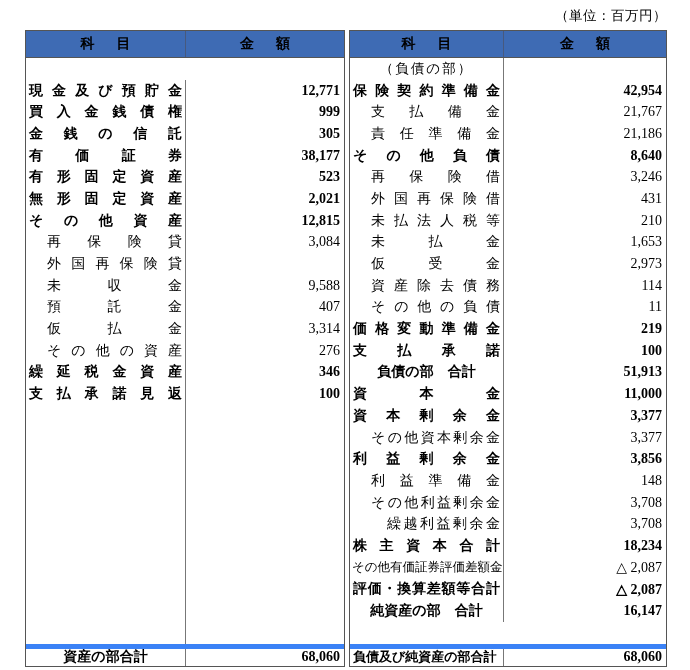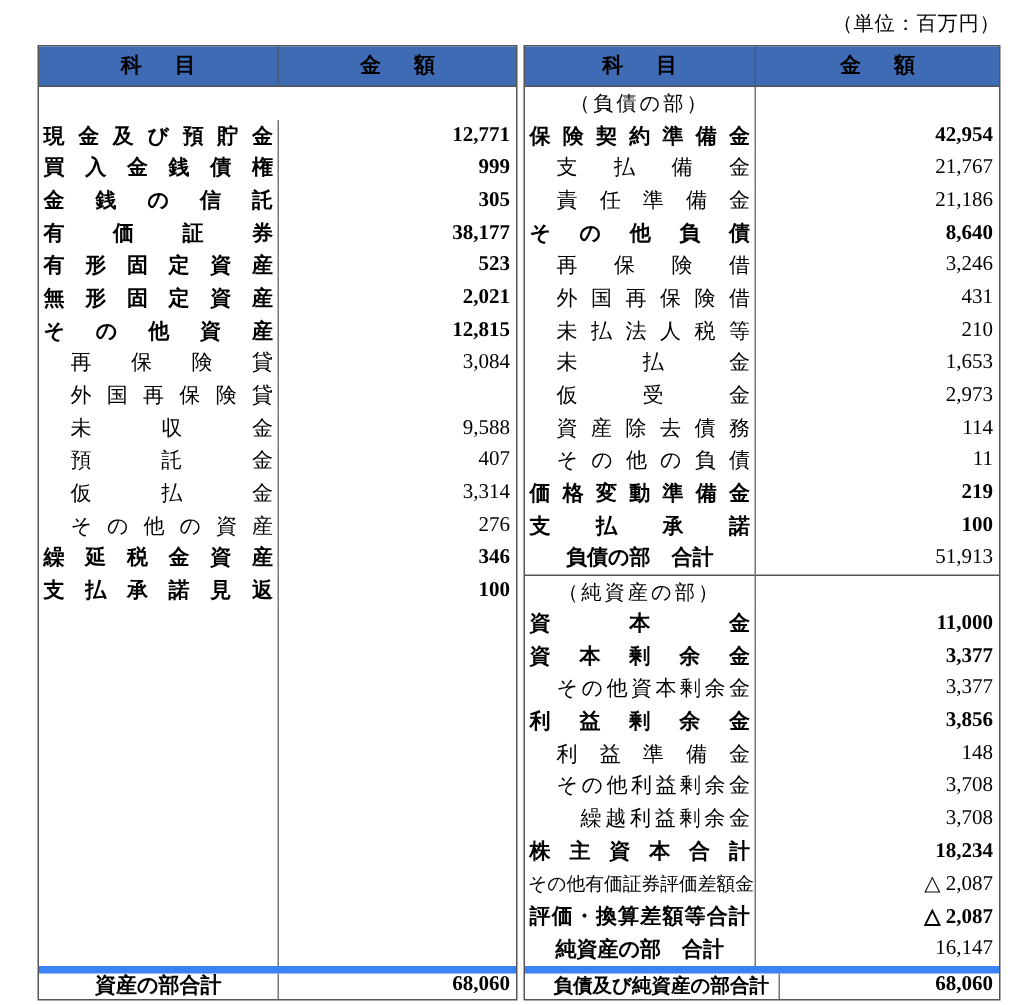--- a/index.html
+++ b/index.html
@@ -82,21 +82,21 @@
 
   .level-1 .cell-l { padding-left:21px; }
   .level-2 .cell-l { padding-left:37px; }
 
   .type-section .cell-l {
     justify-content:center;
     letter-spacing:2px;
     font-size:13.5px;
   }
   .type-subtotal .cell-l { justify-content:center; font-weight:bold; }
-  .type-subtotal .cell-v { font-weight:normal; }
+  .type-subtotal .cell-v { font-weight:bold; }
 
   .tight .cell-l { font-size:12.5px; letter-spacing:0; padding:0 2px; }
 
   .lab { white-space:nowrap; }
   .lab.u-spread {
     flex:1;
     display:flex;
     justify-content:space-between;
     white-space:normal;
   }
@@ -105,21 +105,21 @@
   .t-footer {
     margin-top:auto;
     flex:none;
     display:flex;
     height:22.5px;
     border-top:5px solid #3b82f6;
   }
   .t-footer .cell-l { font-weight:bold; }
   .t-footer .cell-v { font-weight:bold; }
   .t-left  .t-footer .cell-l { justify-content:center; }
-  .t-right .t-footer .cell-l { justify-content:flex-start; font-size:13px;margin-left:16px; }
+  .t-right .t-footer .cell-l { justify-content:flex-start; font-size:13px; }
 </style>
 </head>
 <body>
 
 <div class="unit-note">（単位：百万円）</div>
 
 <div class="tables">
 
   <div class="bs-table t-left">
     <div class="t-header">
@@ -490,26 +490,20 @@
               <span>諾</span>
             </span>
           </div>
     <div class="cell-v">100</div>
   </div>
         <div class="t-row type-subtotal">
     <div class="cell-l">
             <span class="lab">負債の部　合計</span>
           </div>
     <div class="cell-v">51,913</div>
-  </div>
-        <div class="t-row type-section divider-top">
-    <div class="cell-l">
-            <span class="lab">（純資産の部）</span>
-          </div>
-    <div class="cell-v"></div>
   </div>
         <div class="t-row is-bold">
     <div class="cell-l">
             <span class="lab u-spread">
               <span>資</span>
               <span>本</span>
               <span>金</span>
             </span>
           </div>
     <div class="cell-v">11,000</div>

